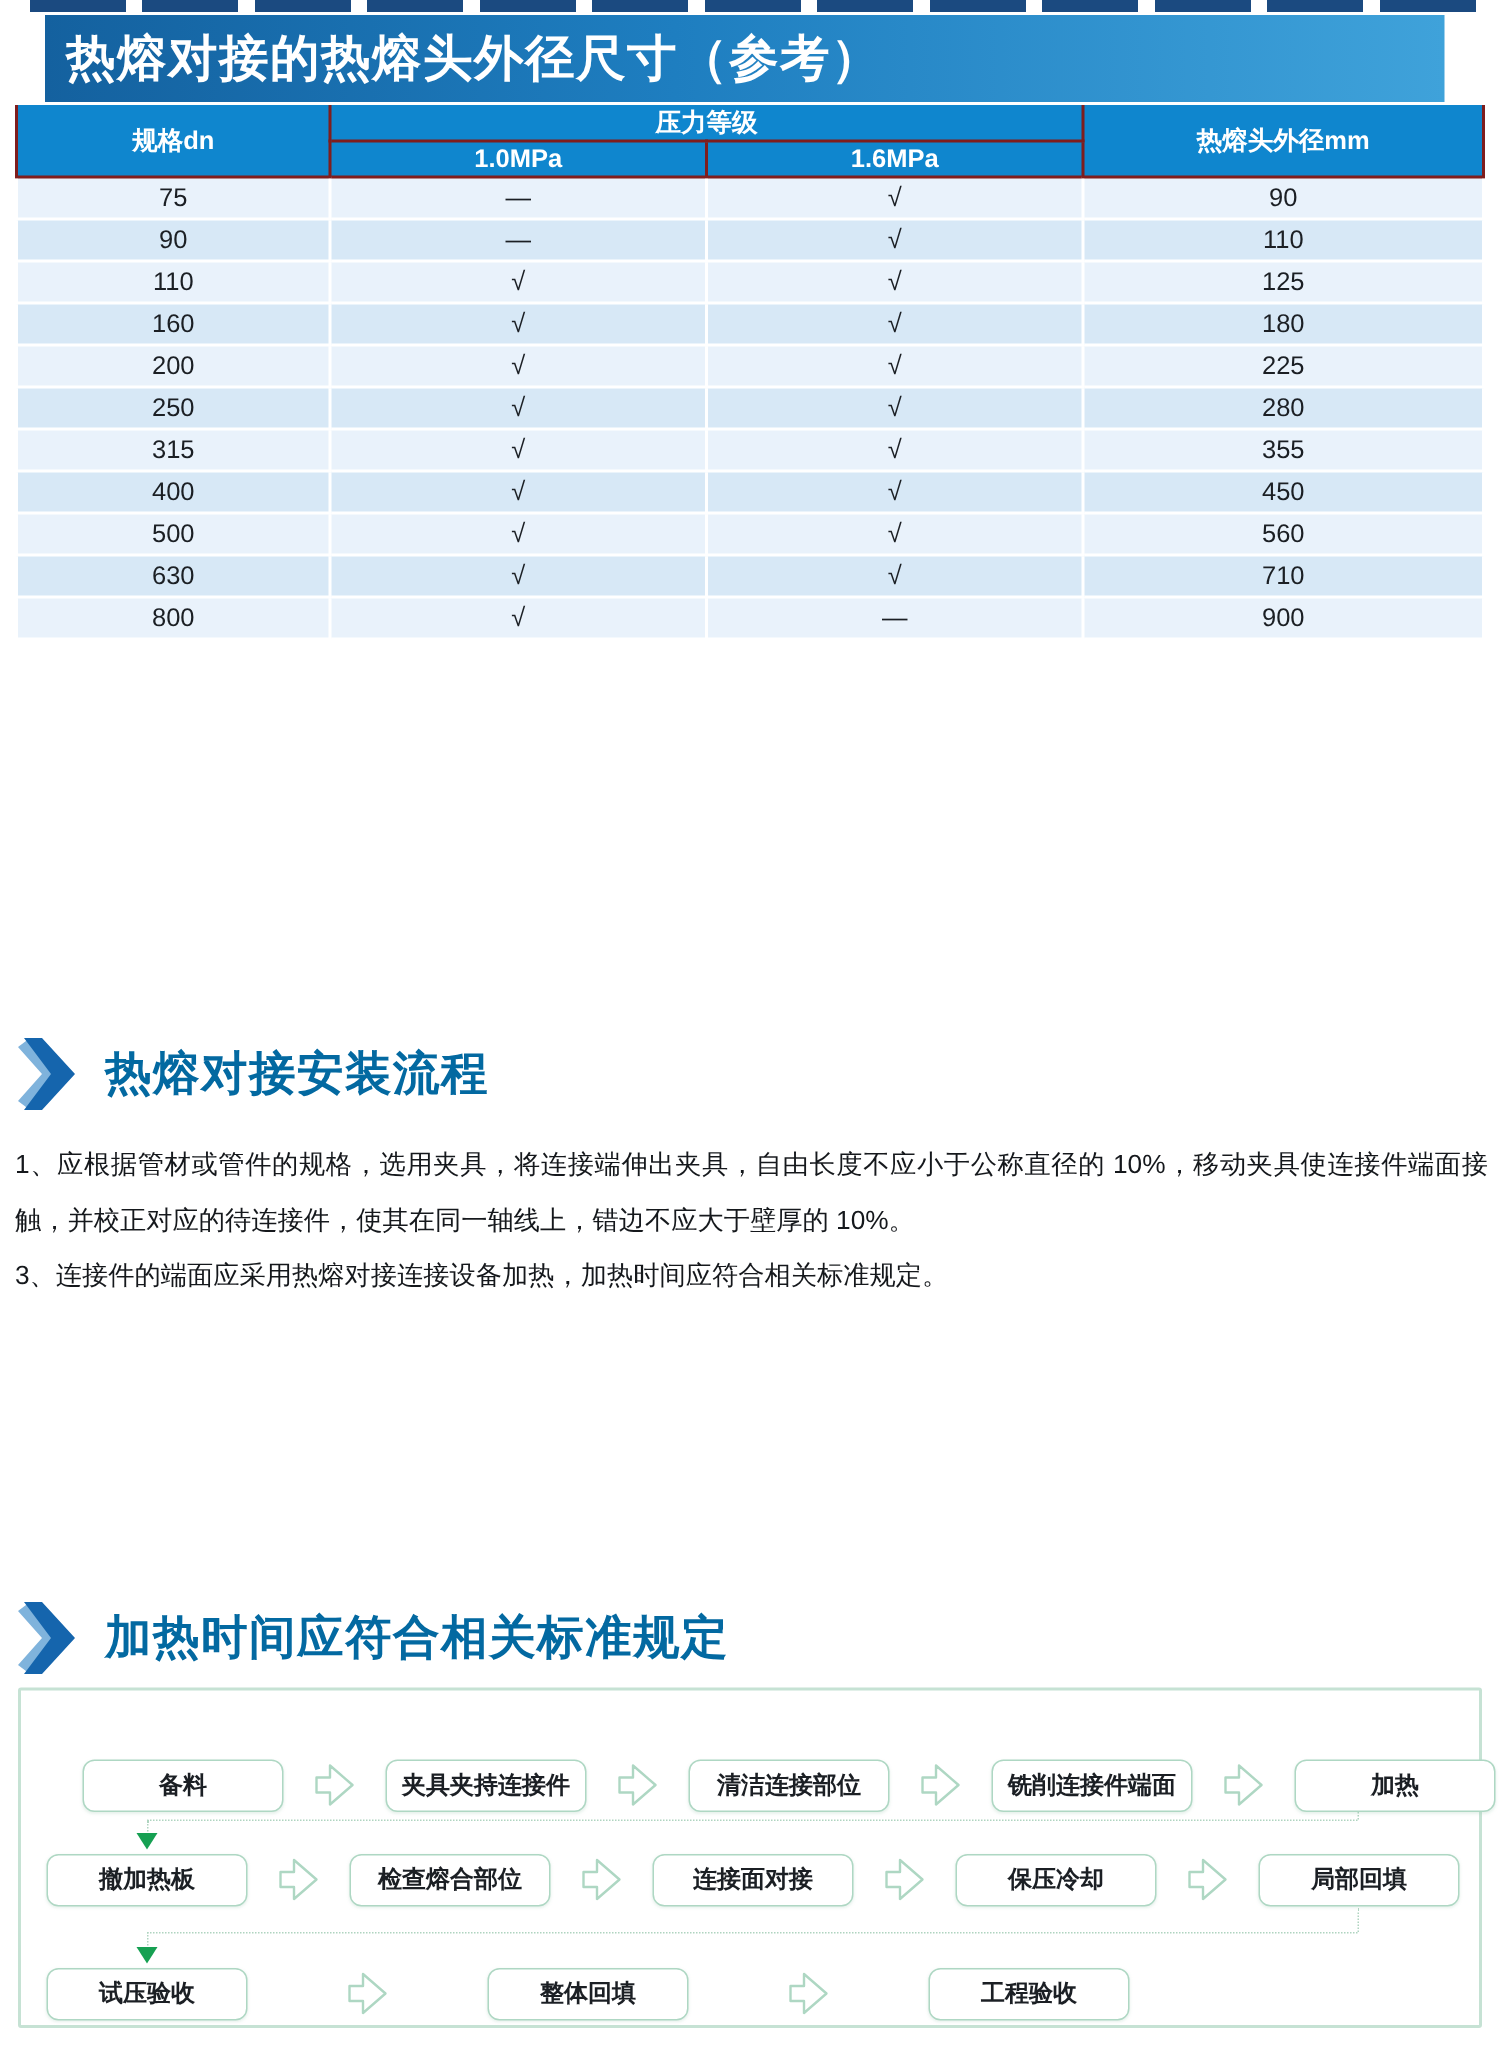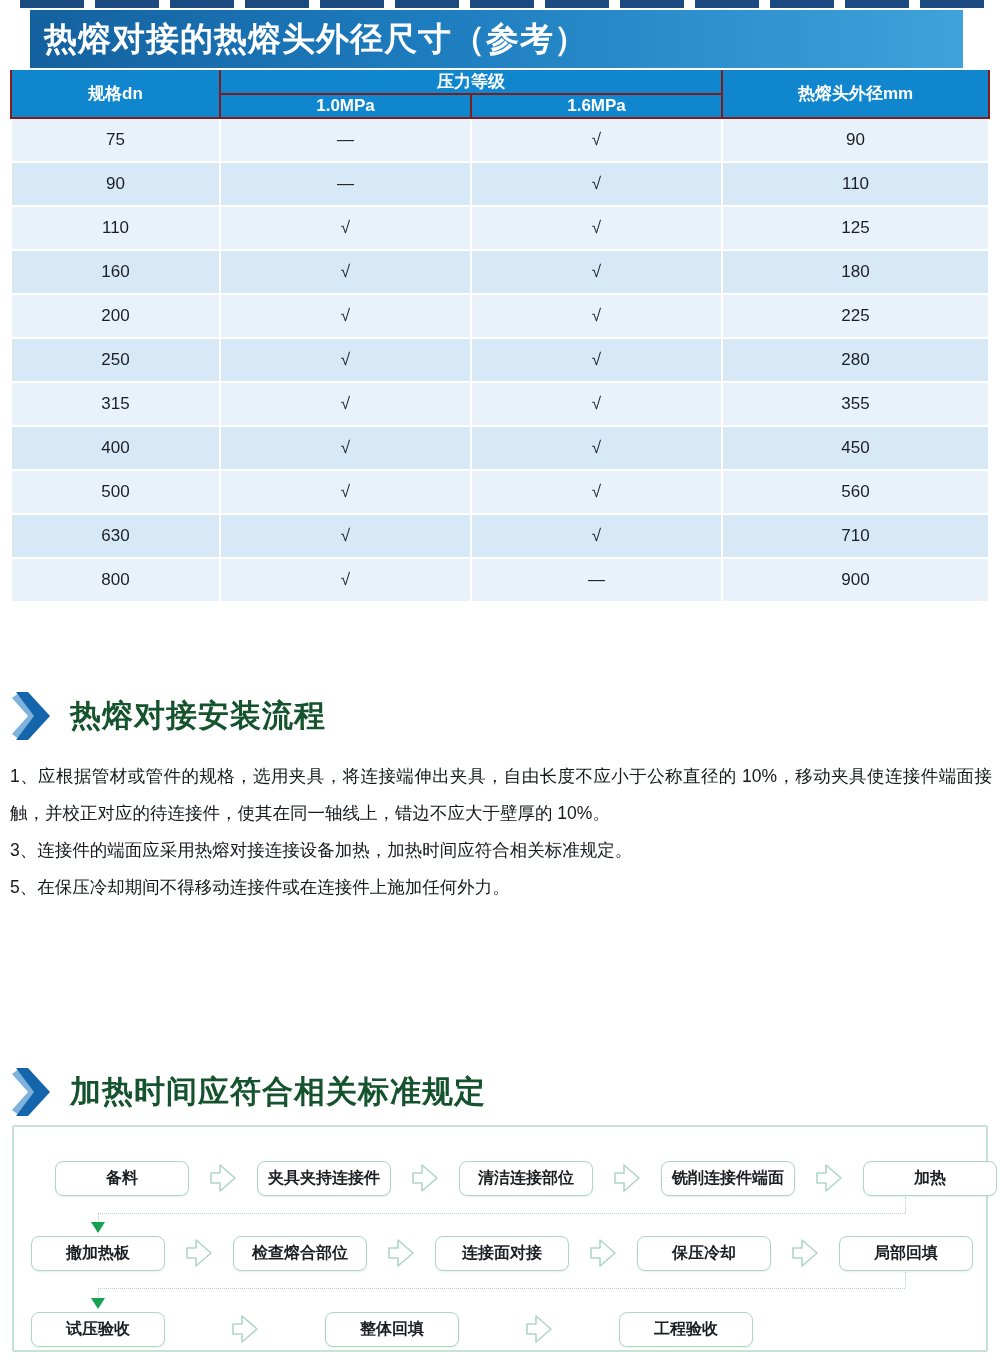--- a/index.html
+++ b/index.html
@@ -39,52 +39,52 @@
   }
   table.spec thead th{
     background:#0f86ce; color:#ffffff; font-weight:bold;
     height:24px; border:2px solid #7f1d1d;
   }
   table.spec thead tr:first-child th{ border-top:none; }
   table.spec th.col-spec{ width:209px; }
   table.spec th.col-p{ width:252px; }
   table.spec th.col-od{ width:267px; }
   table.spec tbody td{
-    height:44px; border:2px solid #ffffff;
+    height:28px; border:2px solid #ffffff;
     color:#1b1f24; font-weight:500;
   }
   table.spec tbody tr.even td{ background:#e9f2fb; }
   table.spec tbody tr.odd td{ background:#d7e8f6; }
 
   
   .section-head{ position:absolute; left:10px; display:flex; align-items:center; }
   .section-head .chev{ width:48px; height:52px; flex:0 0 48px; }
   .section-head h2{
-    color:#14532d; font-size:31px; font-weight:bold; letter-spacing:1px;
+    color:#0369a1; font-size:31px; font-weight:bold; letter-spacing:1px;
     margin-left:12px; white-space:nowrap;
   }
   .head-1{ top:690px; }
   .head-2{ top:1066px; }
 
   
   .steps{ position:absolute; left:10px; top:758px; width:982px; }
   .steps p{
     font-size:17.5px; line-height:37px; color:#15181c;
     text-align:justify; font-weight:500;
   }
 
   
   .flow-wrap{
     position:absolute; left:12px; top:1125px; width:976px; height:227px;
     background:#ffffff; border:2px solid #c6e2d4; border-radius:2px;
   }
   .flow-row{
     position:absolute; left:17px; display:flex; align-items:center;
   }
-  .flow-row.r1{ top:33px;padding-left:24px; }
+  .flow-row.r1{ top:45px;padding-left:24px; }
   .flow-row.r2{ top:108px; }
   .flow-row.r3{ top:184px;gap:46px; }
   .flow-box{
     width:134px; height:35px; background:#ffffff;
     border:1.5px solid #aed7c3; border-radius:8px;
     display:flex; align-items:center; justify-content:center;
     font-size:16px; font-weight:bold; color:#1b1f24; white-space:nowrap;
     box-shadow:0 1px 2px rgba(160,200,180,.25);
   }
   .flow-arrow{ width:68px; display:flex; align-items:center; justify-content:center; }
@@ -196,21 +196,20 @@
   <svg class="chev" viewBox="0 0 48 52" aria-hidden="true">
     <polygon points="2,8 10,2 30,26 10,50 2,44 18,26" fill="#7fb3dc"></polygon>
     <polygon points="6,2 18,2 40,26 18,50 6,50 24,26" fill="#1565ad"></polygon>
   </svg>
   <h2>热熔对接安装流程</h2>
 </div>
 
 <div class="steps" id="steps">
     <p>1、应根据管材或管件的规格，选用夹具，将连接端伸出夹具，自由长度不应小于公称直径的 10%，移动夹具使连接件端面接触，并校正对应的待连接件，使其在同一轴线上，错边不应大于壁厚的 10%。</p>
     <p>3、连接件的端面应采用热熔对接连接设备加热，加热时间应符合相关标准规定。</p>
-    <p>5、在保压冷却期间不得移动连接件或在连接件上施加任何外力。</p>
   </div>
 
 <div class="section-head head-2">
   <svg class="chev" viewBox="0 0 48 52" aria-hidden="true">
     <polygon points="2,8 10,2 30,26 10,50 2,44 18,26" fill="#7fb3dc"></polygon>
     <polygon points="6,2 18,2 40,26 18,50 6,50 24,26" fill="#1565ad"></polygon>
   </svg>
   <h2>加热时间应符合相关标准规定</h2>
 </div>
 

